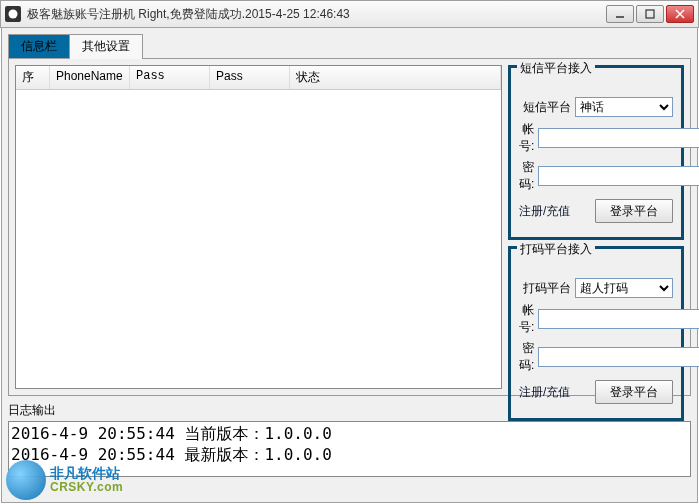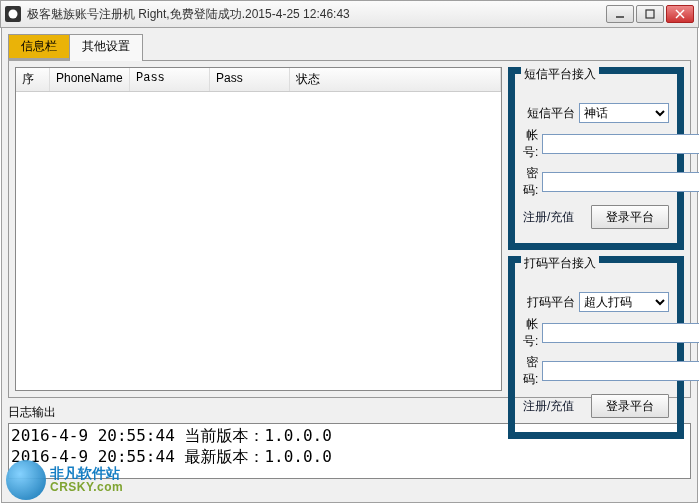--- a/index.html
+++ b/index.html
@@ -11,36 +11,36 @@
 .titlebar .title { flex: 1; color: #333; }
 .titlebar .btns { display: flex; gap: 2px; }
 .titlebar .btn { width: 28px; height: 18px; border: 1px solid #8a8a8a; border-radius: 2px; display: flex; align-items: center; justify-content: center; background: linear-gradient(#f5f5f5, #dcdcdc); cursor: pointer; }
 .titlebar .btn.close { background: linear-gradient(#e88, #c33); border-color: #a22; color: #fff; }
 .titlebar .btn svg { width: 10px; height: 10px; }
 
 .client { position: absolute; top: 28px; left: 1px; right: 1px; bottom: 1px; background: #f0f0f0; border-left: 1px solid #a0a0a0; border-right: 1px solid #a0a0a0; border-bottom: 1px solid #a0a0a0; }
 
 .tabs { display: flex; margin: 6px 0 0 6px; }
 .tab { padding: 3px 12px; border: 1px solid #999; background: #f8f8f8; border-bottom: none; cursor: pointer; }
-.tab.active { background: #eab308; border-bottom: 3px solid #a3a3a3; position: relative; z-index: 2; }
+.tab.active { background: #0369a1; border-bottom: 1px solid #a3a3a3; position: relative; z-index: 2; }
 .tab + .tab { margin-left: -1px; }
 
 .tab-panel { margin: -1px 6px 6px 6px; border: 1px solid #999; background: #f0f0f0; padding: 6px; height: 338px; display: flex; gap: 6px; }
 
 .listview { flex: 1; background: #fff; border: 1px solid #888; }
 .lv-header { display: flex; background: linear-gradient(#fdfdfd, #ececec); border-bottom: 1px solid #ccc; }
 .lv-col { padding: 3px 6px; border-right: 1px solid #ddd; font-size: 12px; }
 .lv-col.c0 { width: 34px; }
 .lv-col.c1 { width: 80px; }
 .lv-col.c2 { width: 80px; font-family: Liberation Mono, monospace; }
 .lv-col.c3 { width: 80px; }
 .lv-col.c4 { flex: 1; }
 
 .right-col { width: 176px; display: flex; flex-direction: column; gap: 6px; }
-.groupbox { border: 7px solid #0c4a6e; padding: 25px 8px 10px 8px; position: relative; }
+.groupbox { border: 3px solid #0c4a6e; padding: 25px 8px 10px 8px; position: relative; }
 .groupbox .legend { position: absolute; top: -8px; left: 6px; background: #f0f0f0; padding: 0 3px; font-size: 12px; }
 .row { display: flex; align-items: center; margin: 4px 0; gap: 4px; }
 .row label { width: 52px; text-align: right; }
 .row input[type=text], .row input[type=password] { flex: 1; height: 20px; border: 1px solid #7a9ac0; padding: 0 3px; background: #fff; }
 .row select { flex: 1; height: 20px; border: 1px solid #7a9ac0; background: #fff; }
 .link { color: #0f172a; cursor: pointer; text-decoration: none; }
 .wbtn { height: 24px; padding: 0 14px; border: 1px solid #888; background: linear-gradient(#fdfdfd, #e2e2e2); border-radius: 1px; cursor: pointer; }
 .btn-row { display: flex; justify-content: space-between; gap: 8px; margin-top: 4px; }
 .btn-row .wbtn { flex: 1; height: 28px; }
 

